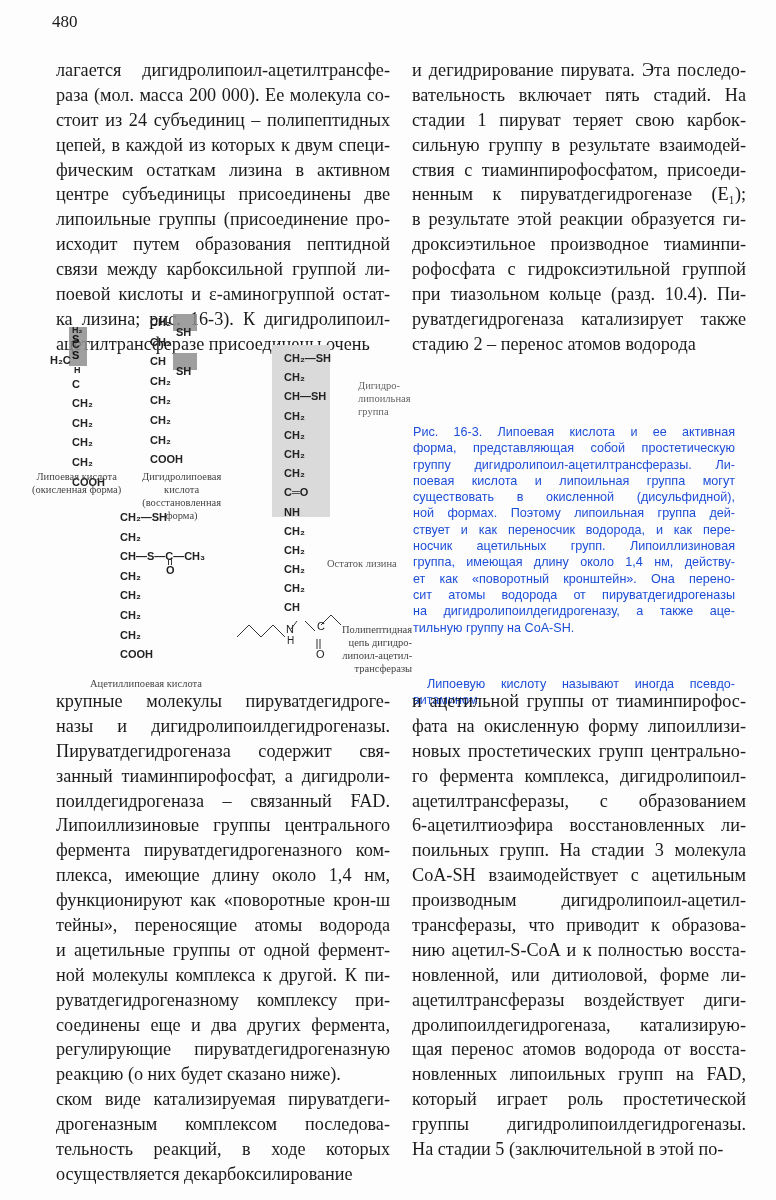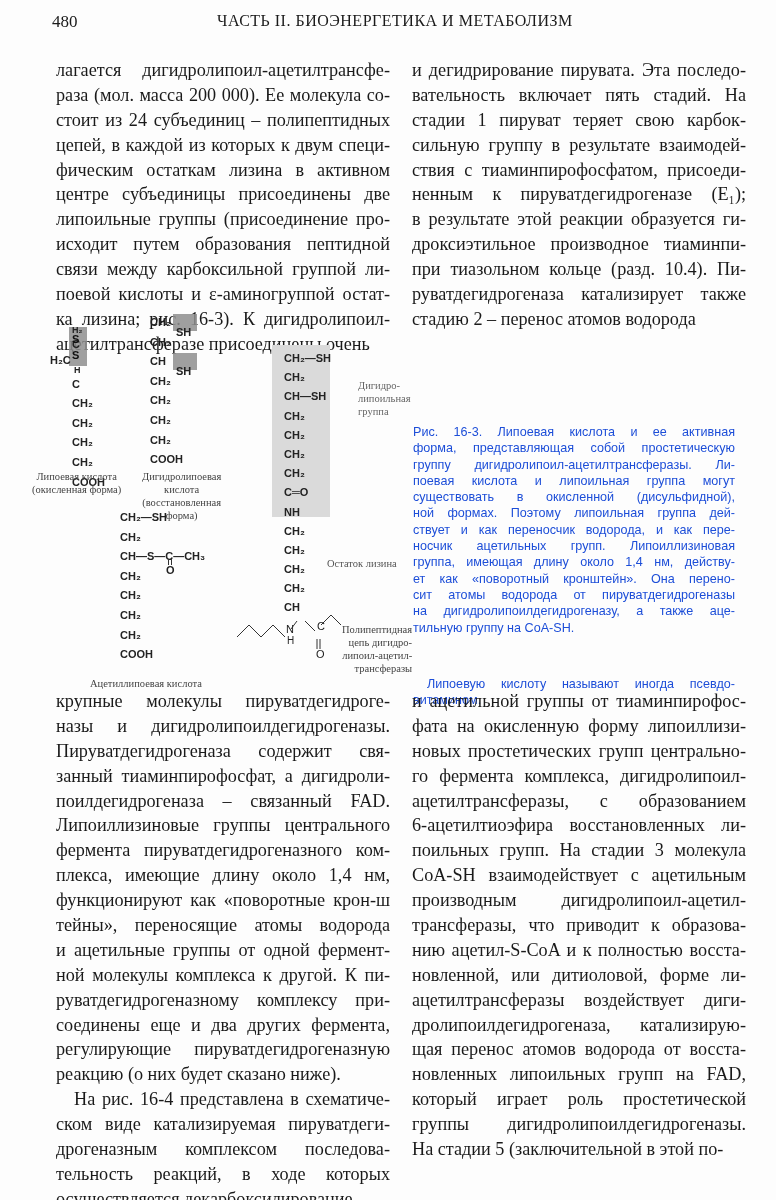--- a/index.html
+++ b/index.html
@@ -31,21 +31,20 @@
              font-family: "Liberation Sans", "DejaVu Sans", sans-serif; color: #1d4ed8; }
   .caption .ln { display: block; height: 16.3px; white-space: nowrap; text-align: justify; text-align-last: justify; }
   .caption .ln.last { text-align-last: left; }
   .caption .ln.indent { padding-left: 14px; margin-top: 40px; }
 </style>
 </head>
 <body>
 
 <div class="header">
   <span class="page-num">480</span>
-  <span class="running-title">ЧАСТЬ II. БИОЭНЕРГЕТИКА И МЕТАБОЛИЗМ</span>
 </div>
 
 <div class="col" id="c1">
     <span class="ln">лагается дигидролипоил-ацетилтрансфе-</span>
     <span class="ln">раза (мол. масса 200 000). Ее молекула со-</span>
     <span class="ln">стоит из 24 субъединиц – полипептидных</span>
     <span class="ln">цепей, в каждой из которых к двум специ-</span>
     <span class="ln">фическим остаткам лизина в активном</span>
     <span class="ln">центре субъединицы присоединены две</span>
     <span class="ln">липоильные группы (присоединение про-</span>
@@ -57,20 +56,21 @@
   </div>
 <div class="col" id="c2">
     <span class="ln">и дегидрирование пирувата. Эта последо-</span>
     <span class="ln">вательность включает пять стадий. На</span>
     <span class="ln">стадии 1 пируват теряет свою карбок-</span>
     <span class="ln">сильную группу в результате взаимодей-</span>
     <span class="ln">ствия с тиаминпирофосфатом, присоеди-</span>
     <span class="ln">ненным к пируватдегидрогеназе (E₁);</span>
     <span class="ln">в результате этой реакции образуется ги-</span>
     <span class="ln">дроксиэтильное производное тиаминпи-</span>
+    <span class="ln">рофосфата с гидроксиэтильной группой</span>
     <span class="ln">при тиазольном кольце (разд. 10.4). Пи-</span>
     <span class="ln">руватдегидрогеназа катализирует также</span>
     <span class="ln last">стадию 2 – перенос атомов водорода</span>
   </div>
 
 <div class="fig">
 
   <div class="hl" style="left:39px;top:22px;width:18px;height:39px;"></div>
   <div class="chem" style="left:12px;top:20px;">
     <span class="g" style="padding-left:30px;height:10px;line-height:10px;font-size:9px;">H₂</span>
@@ -209,21 +209,20 @@
     <span class="ln">фермента пируватдегидрогеназного ком-</span>
     <span class="ln">плекса, имеющие длину около 1,4 нм,</span>
     <span class="ln">функционируют как «поворотные крон-ш</span>
     <span class="ln">тейны», переносящие атомы водорода</span>
     <span class="ln">и ацетильные группы от одной фермент-</span>
     <span class="ln">ной молекулы комплекса к другой. К пи-</span>
     <span class="ln">руватдегидрогеназному комплексу при-</span>
     <span class="ln">соединены еще и два других фермента,</span>
     <span class="ln">регулирующие пируватдегидрогеназную</span>
     <span class="ln last">реакцию (о них будет сказано ниже).</span>
-    <span class="ln indent">На рис. 16-4 представлена в схематиче-</span>
     <span class="ln">ском виде катализируемая пируватдеги-</span>
     <span class="ln">дрогеназным комплексом последова-</span>
     <span class="ln">тельность реакций, в ходе которых</span>
     <span class="ln last">осуществляется декарбоксилирование</span>
   </div>
 <div class="col" id="c4">
     <span class="ln">и ацетильной группы от тиаминпирофос-</span>
     <span class="ln">фата на окисленную форму липоиллизи-</span>
     <span class="ln">новых простетических групп центрально-</span>
     <span class="ln">го фермента комплекса, дигидролипоил-</span>

